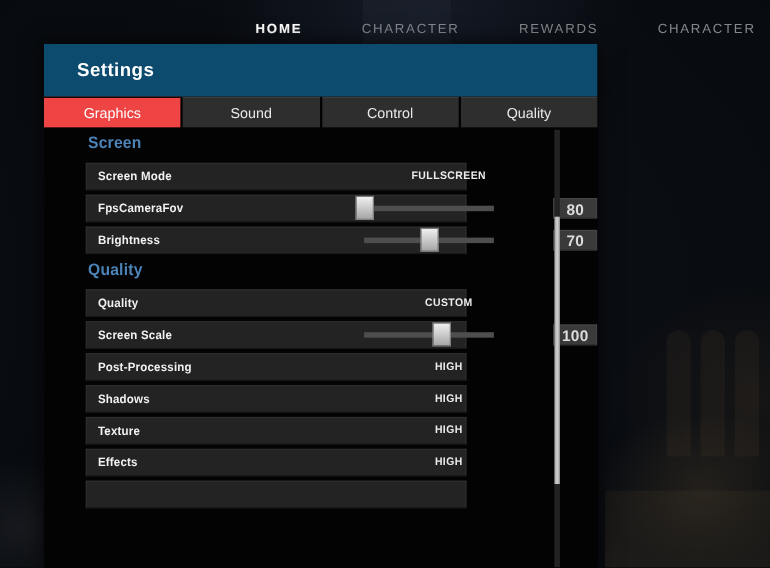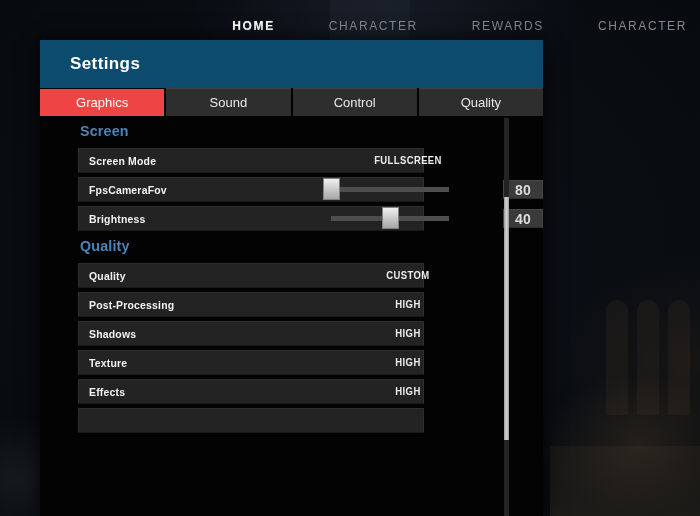--- a/index.html
+++ b/index.html
@@ -106,26 +106,33 @@
     <span class="slider-track">
       <span class="slider-handle" style="left: -8.5px; top: -9px;"></span>
     </span>
     <span class="value-badge">80</span>
   </div>
       <div class="row">
     <span class="row-label">Brightness</span>
     <span class="slider-track">
       <span class="slider-handle" style="left: 50.5px; top: -9px;"></span>
     </span>
-    <span class="value-badge">40</span>
+    <span class="value-badge">70</span>
   </div>
       <div class="section-title">Quality</div>
       <div class="row">
     <span class="row-label">Quality</span>
     <span class="row-value">CUSTOM</span>
+  </div>
+      <div class="row">
+    <span class="row-label">Screen Scale</span>
+    <span class="slider-track">
+      <span class="slider-handle" style="left: 62.3px; top: -9px;"></span>
+    </span>
+    <span class="value-badge">100</span>
   </div>
       <div class="row">
     <span class="row-label">Post-Processing</span>
     <span class="row-value">HIGH</span>
   </div>
       <div class="row">
     <span class="row-label">Shadows</span>
     <span class="row-value">HIGH</span>
   </div>
       <div class="row">

